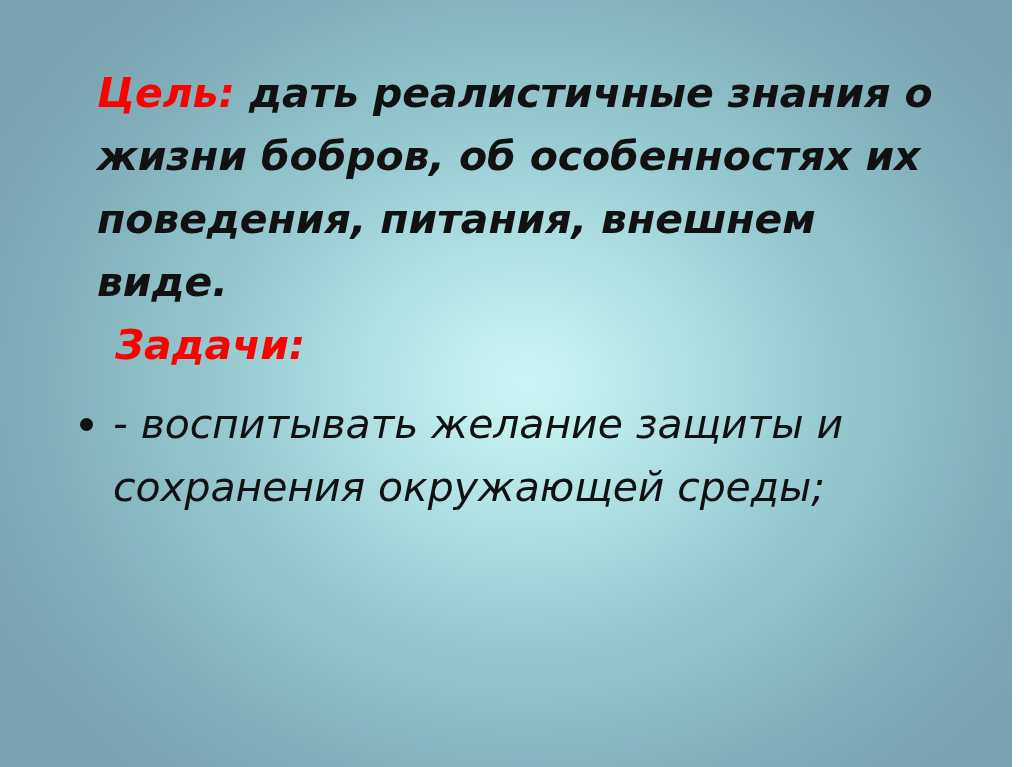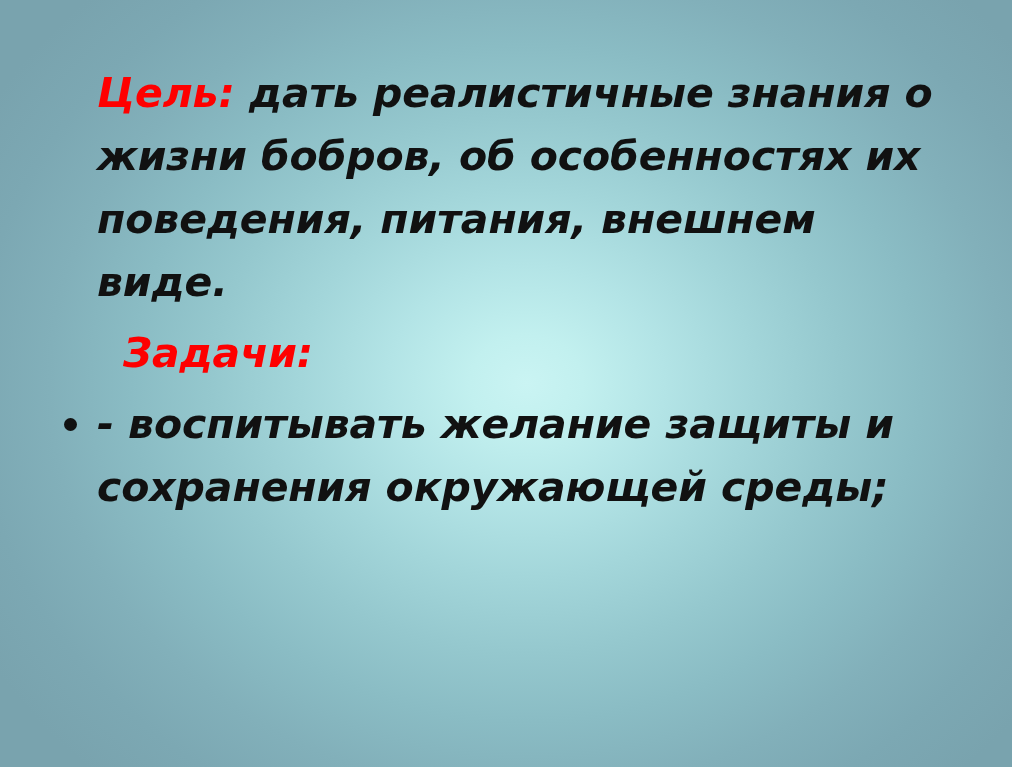--- a/index.html
+++ b/index.html
@@ -51,44 +51,44 @@
   }
 
   .para .lead {
     color: #fe0000;
     font-style: italic;
     font-weight: 700;
   }
 
   
   .subhead {
-    margin: 8px;
+    margin: 0;
     padding: 0 0 0 63px;
     color: #fe0000;
     font-style: italic;
     font-weight: 700;
     font-size: 41px;
     line-height: 63px;
     letter-spacing: -0.1px;
   }
 
   
   .bullet-list {
     list-style: none;
     margin: 0;
     padding: 0;
   }
 
   .bullet-item {
     position: relative;
-    margin: 0;
+    margin: 16px;
     padding: 0 0 0 45px;
     color: #111111;
     font-style: italic;
-    font-weight: 700;
+    font-weight: 400;
     font-size: 41px;
     line-height: 63px;
     letter-spacing: -0.1px;
   }
 
   .bullet-dot {
     position: absolute;
     left: 12px;
     top: 25px;
     width: 13px;

